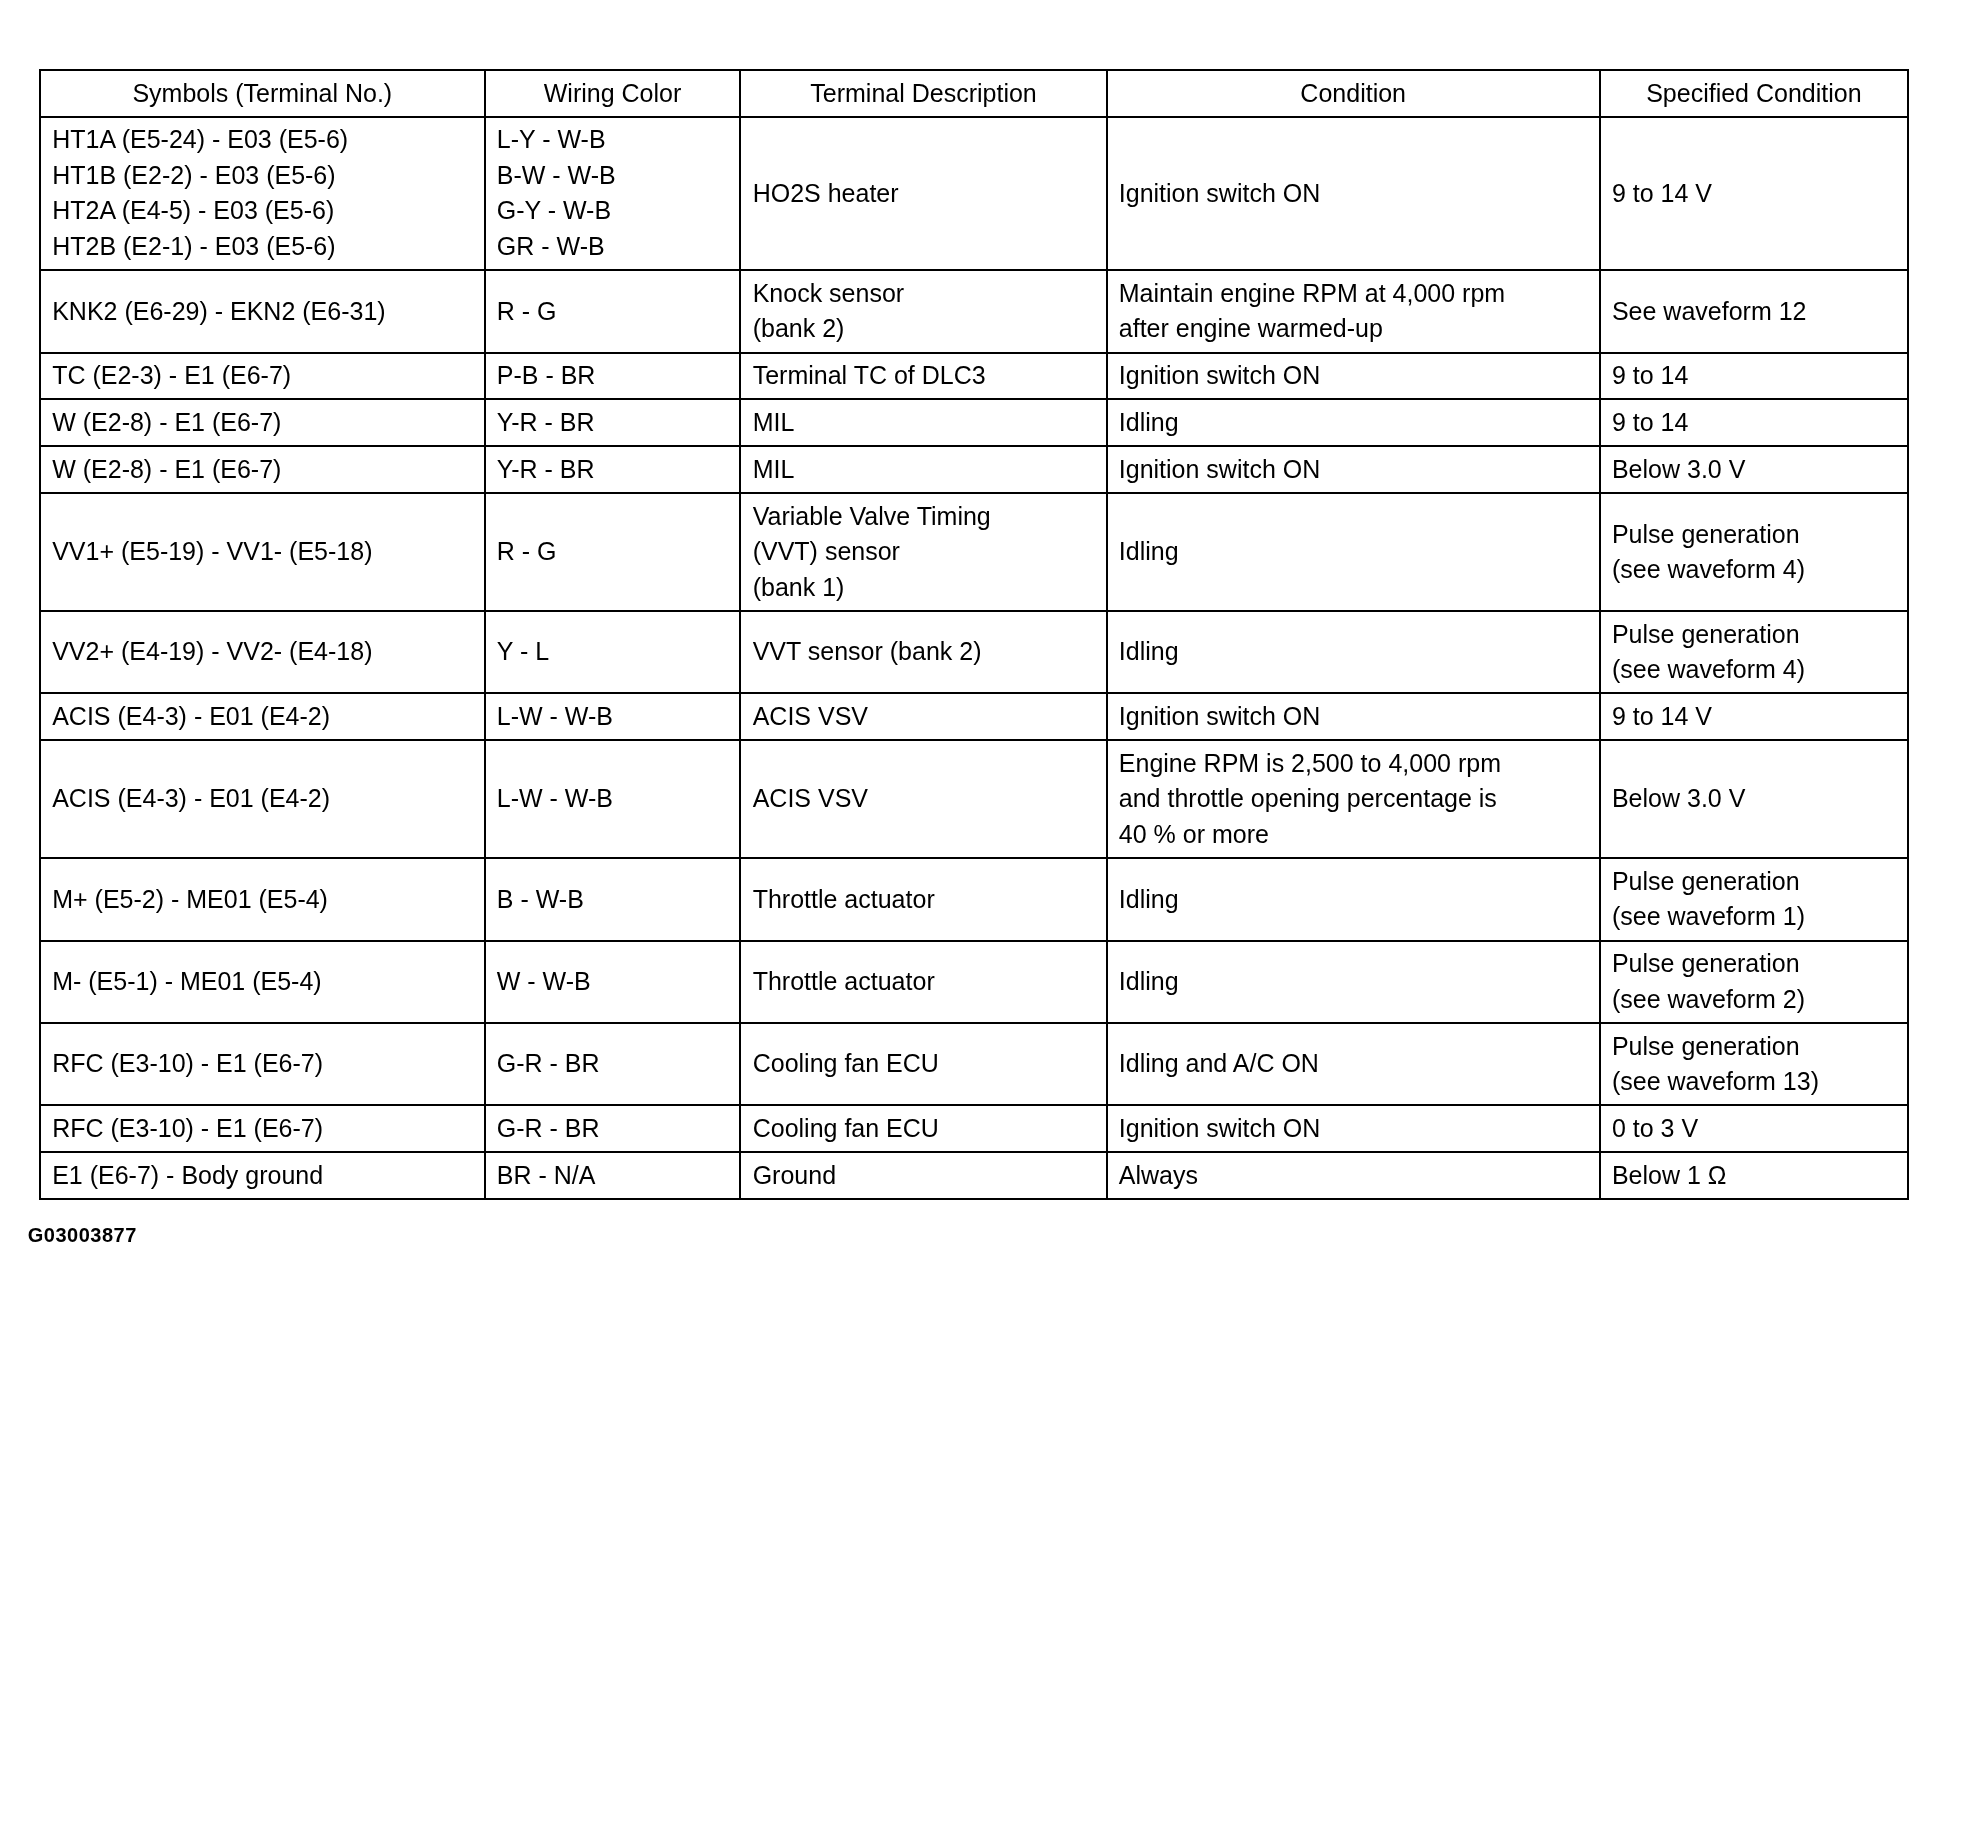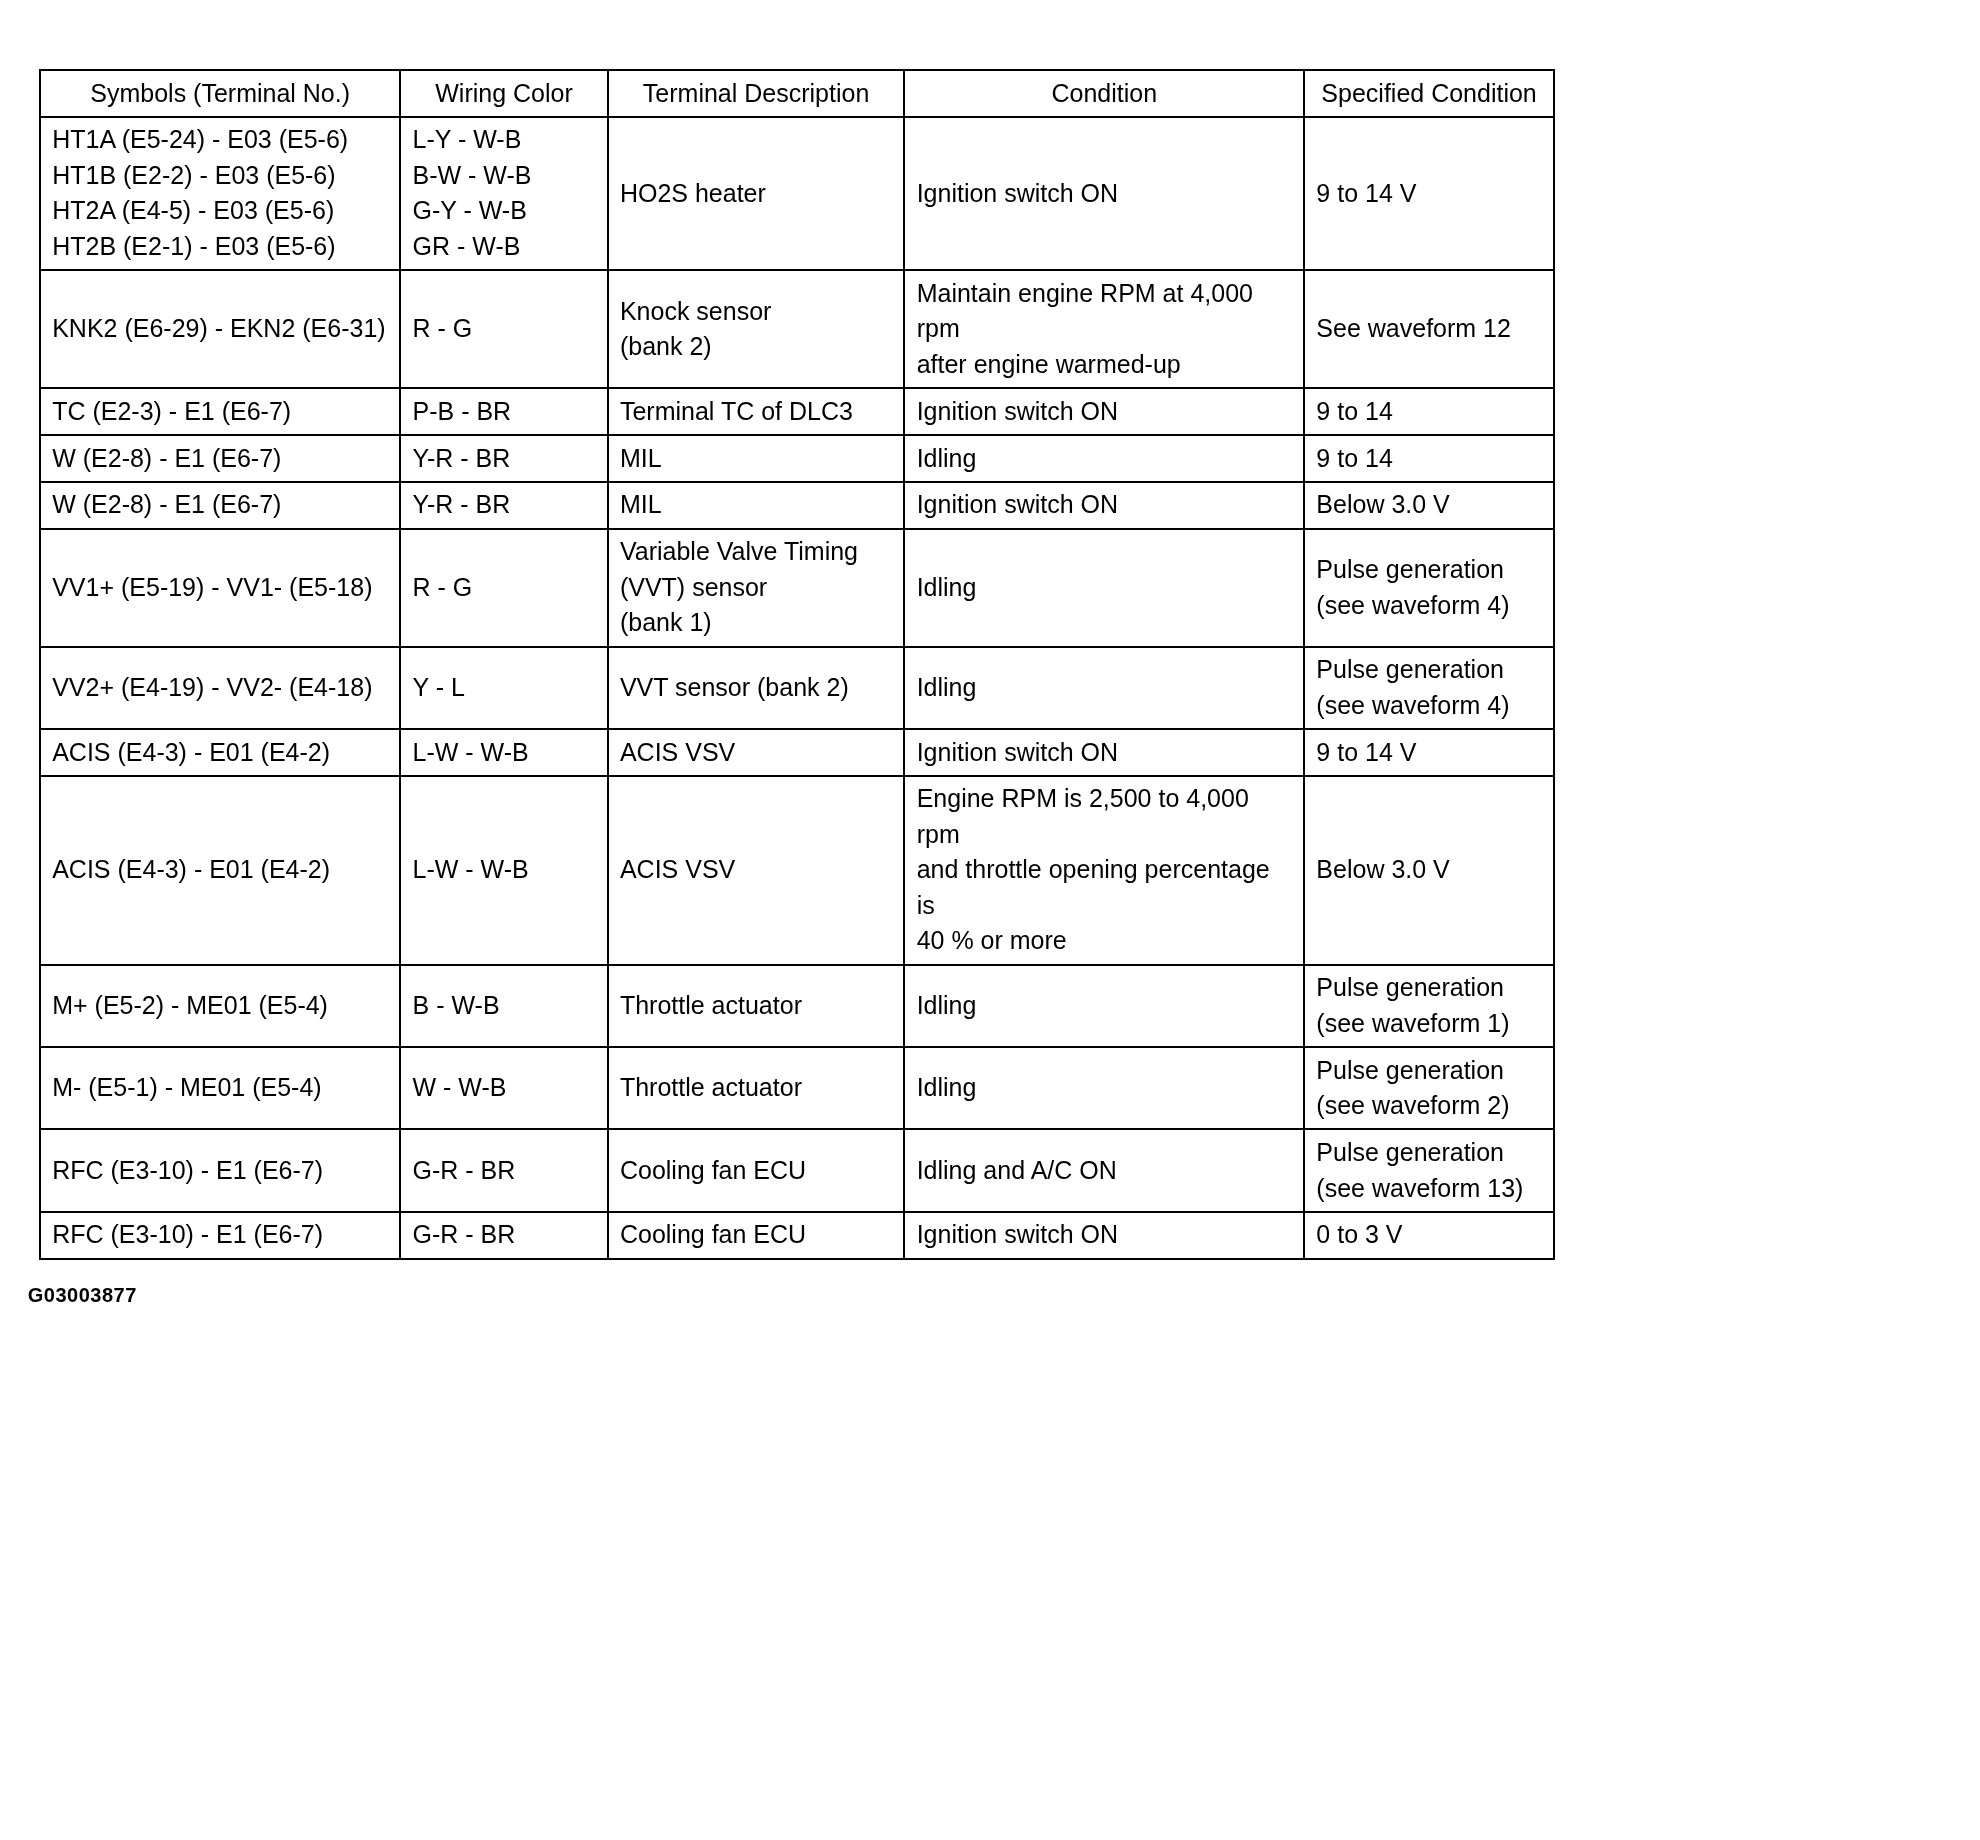--- a/index.html
+++ b/index.html
@@ -10,21 +10,21 @@
   body {
     width: 1980px;
     height: 1840px;
     box-sizing: border-box;
     padding: 69px 35px 0 39px;
     font-family: "Liberation Sans", "DejaVu Sans", sans-serif;
     color: #000000;
     font-size: 25px;
   }
   table.spec-table {
-    width: 1516px;
+    width: 1870px;
     border-collapse: collapse;
     table-layout: fixed;
   }
   .spec-table th, .spec-table td {
     border: 2.8px solid #000000;
     vertical-align: middle;
     padding: 4.7px 11.2px;
     line-height: 1.42;
     white-space: pre-line;
     overflow: hidden;
@@ -190,17 +190,24 @@
   </tr>
 
   <tr>
     <td class="col-symbols">RFC (E3-10) - E1 (E6-7)</td>
     <td class="col-wiring">G-R - BR</td>
     <td class="col-desc">Cooling fan ECU</td>
     <td class="col-cond">Ignition switch ON</td>
     <td class="col-spec">0 to 3 V</td>
   </tr>
 
+  <tr>
+    <td class="col-symbols">E1 (E6-7) - Body ground</td>
+    <td class="col-wiring">BR - N/A</td>
+    <td class="col-desc">Ground</td>
+    <td class="col-cond">Always</td>
+    <td class="col-spec">Below 1 Ω</td>
+  </tr>
 </tbody>
 </table>
 
 <div class="figure-id">G03003877</div>
 
 
 </body></html>

